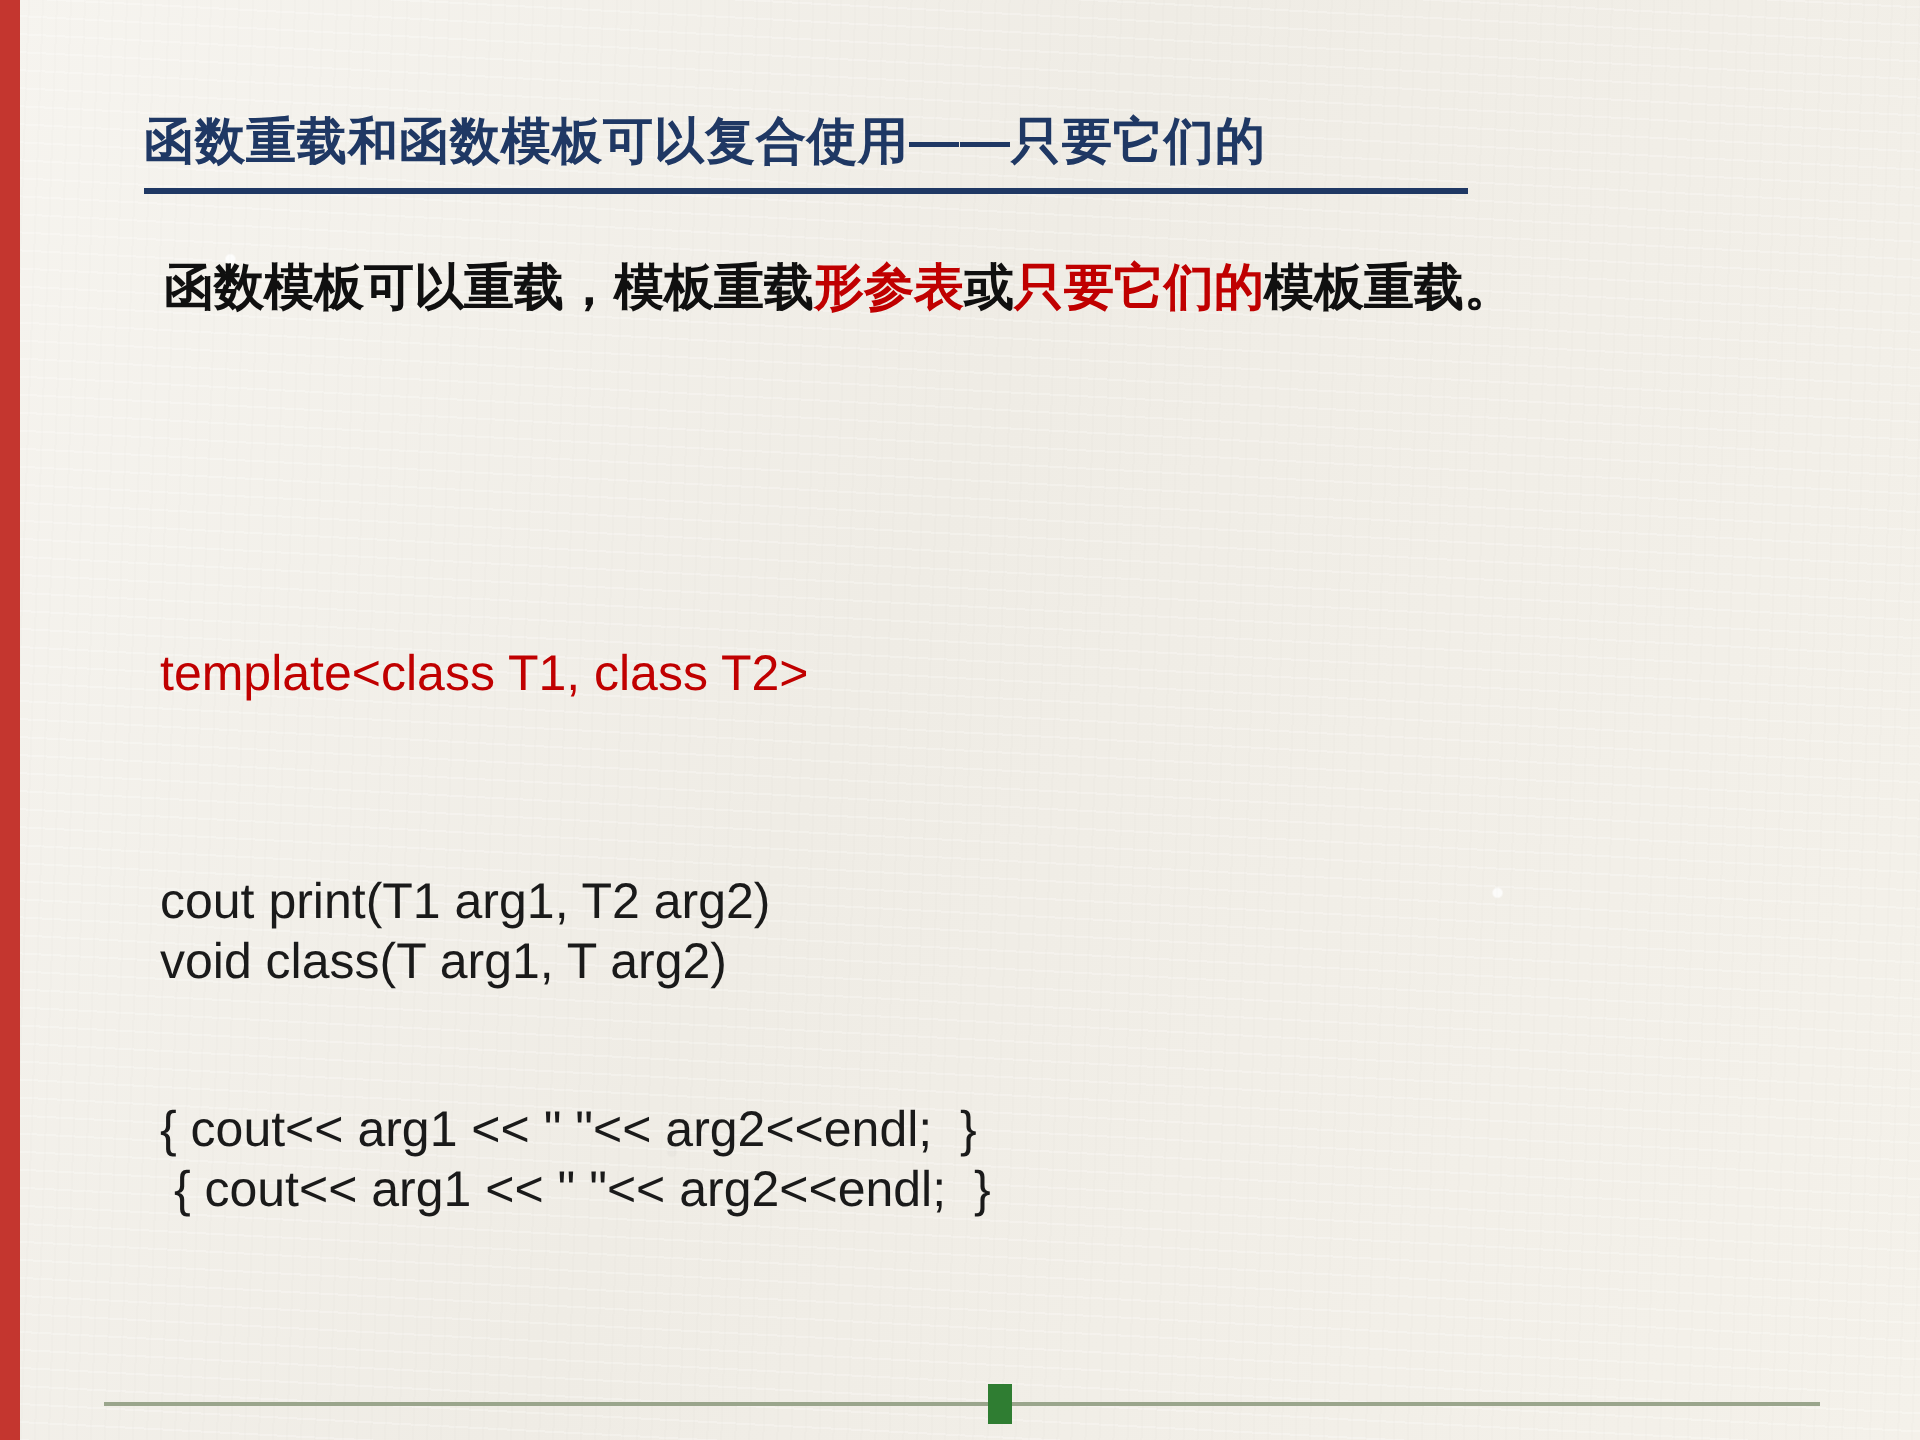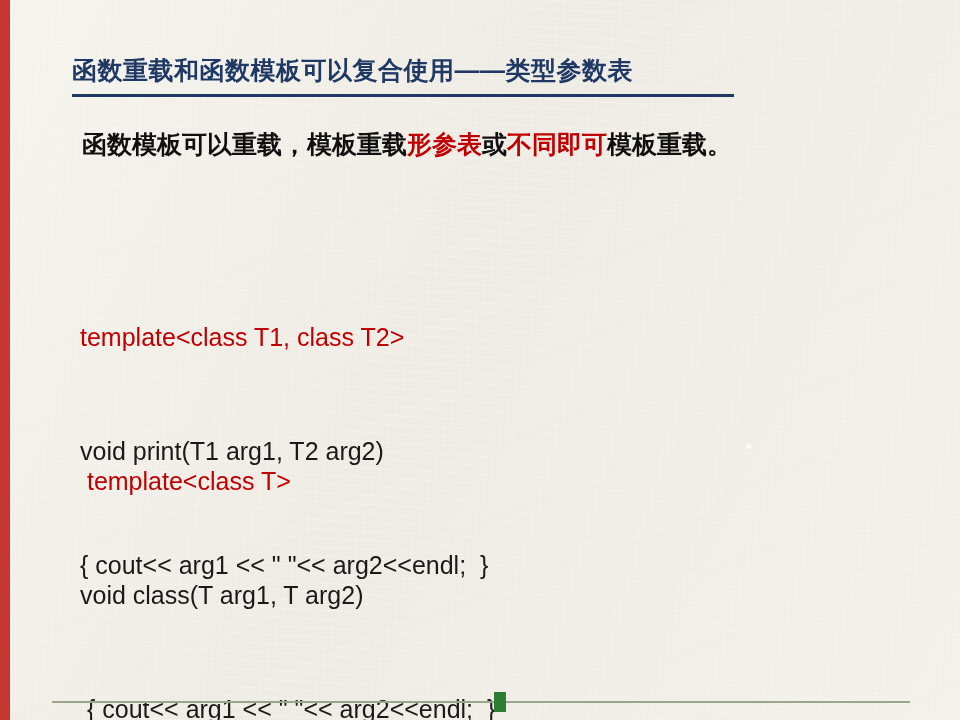--- a/index.html
+++ b/index.html
@@ -113,35 +113,34 @@
 </style>
 </head>
 <body>
 
 <div class="slide">
 
   <div class="left-border"></div>
 
   <div class="content">
 
-    <div class="title">函数重载和函数模板可以复合使用——类型参数表</div>
+    <div class="title">函数重载和函数模板可以复合使用——只要它们的</div>
     <div class="title-rule"></div>
 
     <div class="lead">
-      <span>函数模板可以重载，模板重载</span><span class="hl">形参表</span><span>或</span><span class="hl">不同即可</span><span>模板重载。</span>
+      <span>函数模板可以重载，模板重载</span><span class="hl">形参表</span><span>或</span><span class="hl">只要它们的</span><span>模板重载。</span>
     </div>
 
     <div class="code-block code-one">
       <span class="code-line"><span class="kw">template&lt;class T1, class T2&gt;</span></span>
-      <span class="code-line">void print(T1 arg1, T2 arg2)</span>
+      <span class="code-line">cout print(T1 arg1, T2 arg2)</span>
       <span class="code-line">{ cout&lt;&lt; arg1 &lt;&lt; " "&lt;&lt; arg2&lt;&lt;endl;  }</span>
     </div>
 
     <div class="code-block code-two">
-      <span class="code-line"><span class="kw"> template&lt;class T&gt;</span></span>
       <span class="code-line">void class(T arg1, T arg2)</span>
       <span class="code-line"> { cout&lt;&lt; arg1 &lt;&lt; " "&lt;&lt; arg2&lt;&lt;endl;  }</span>
     </div>
 
     <div class="footer-rule"></div>
     <div class="footer-mark"></div>
 
   </div>
 </div>
 

